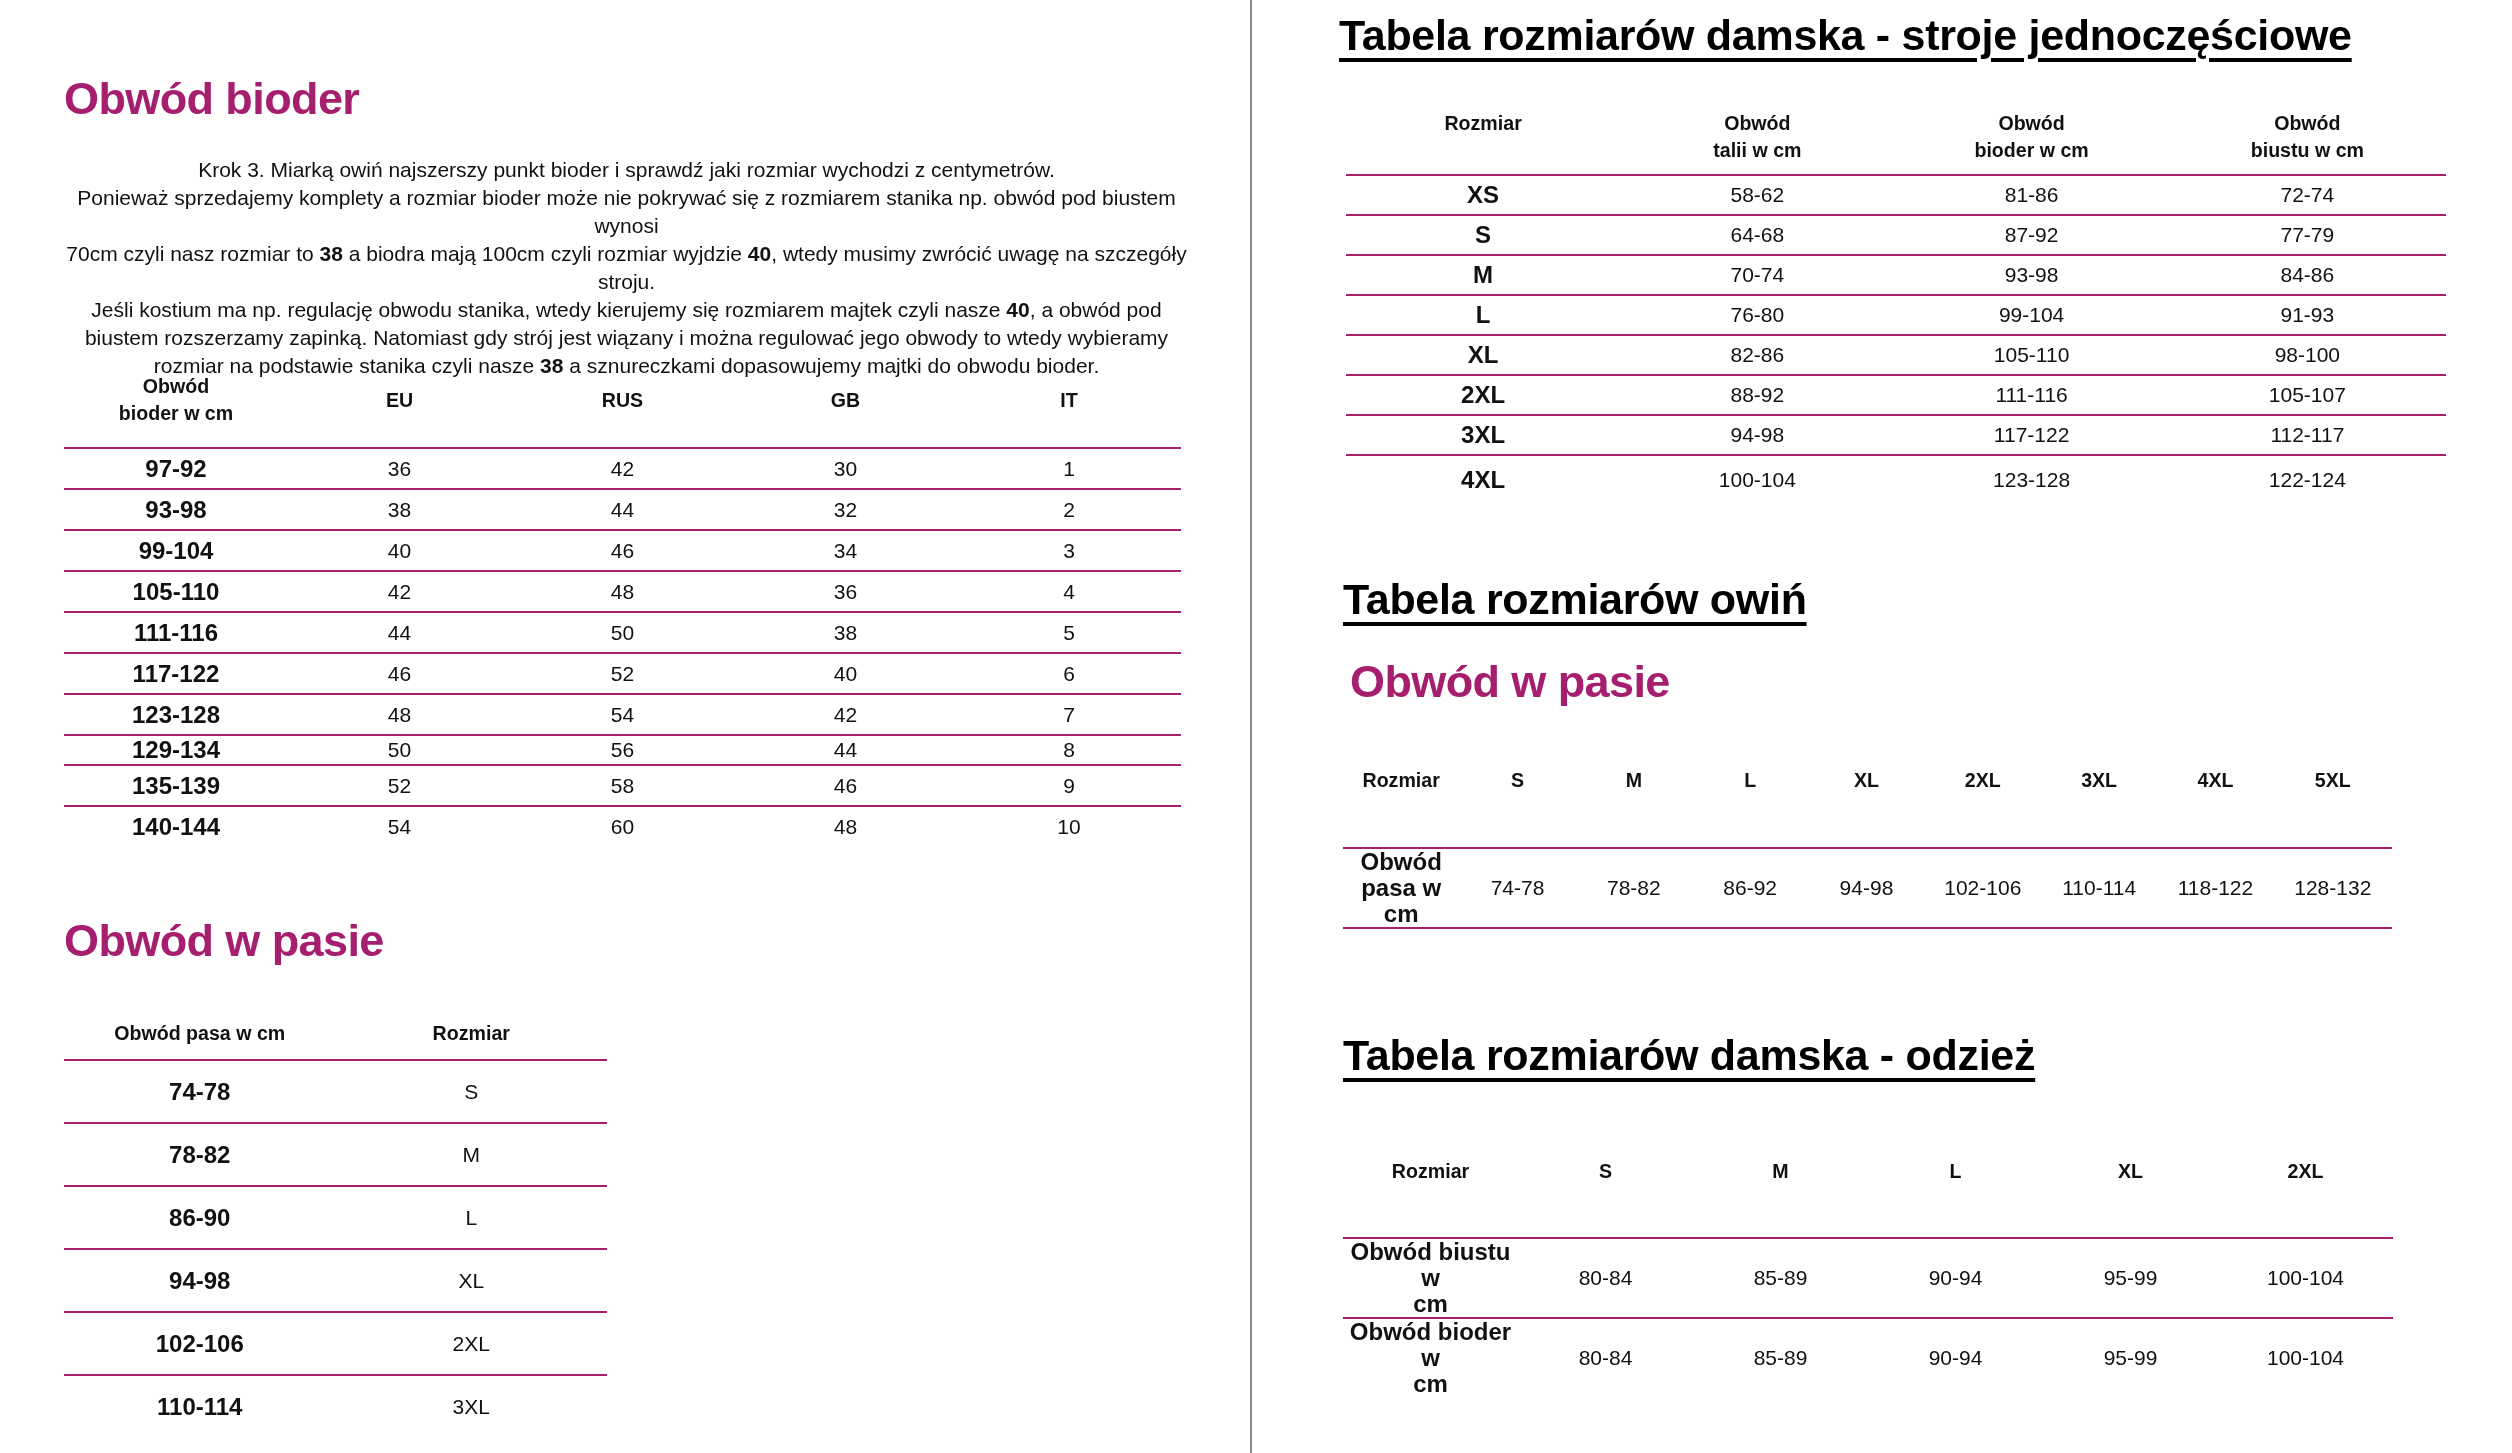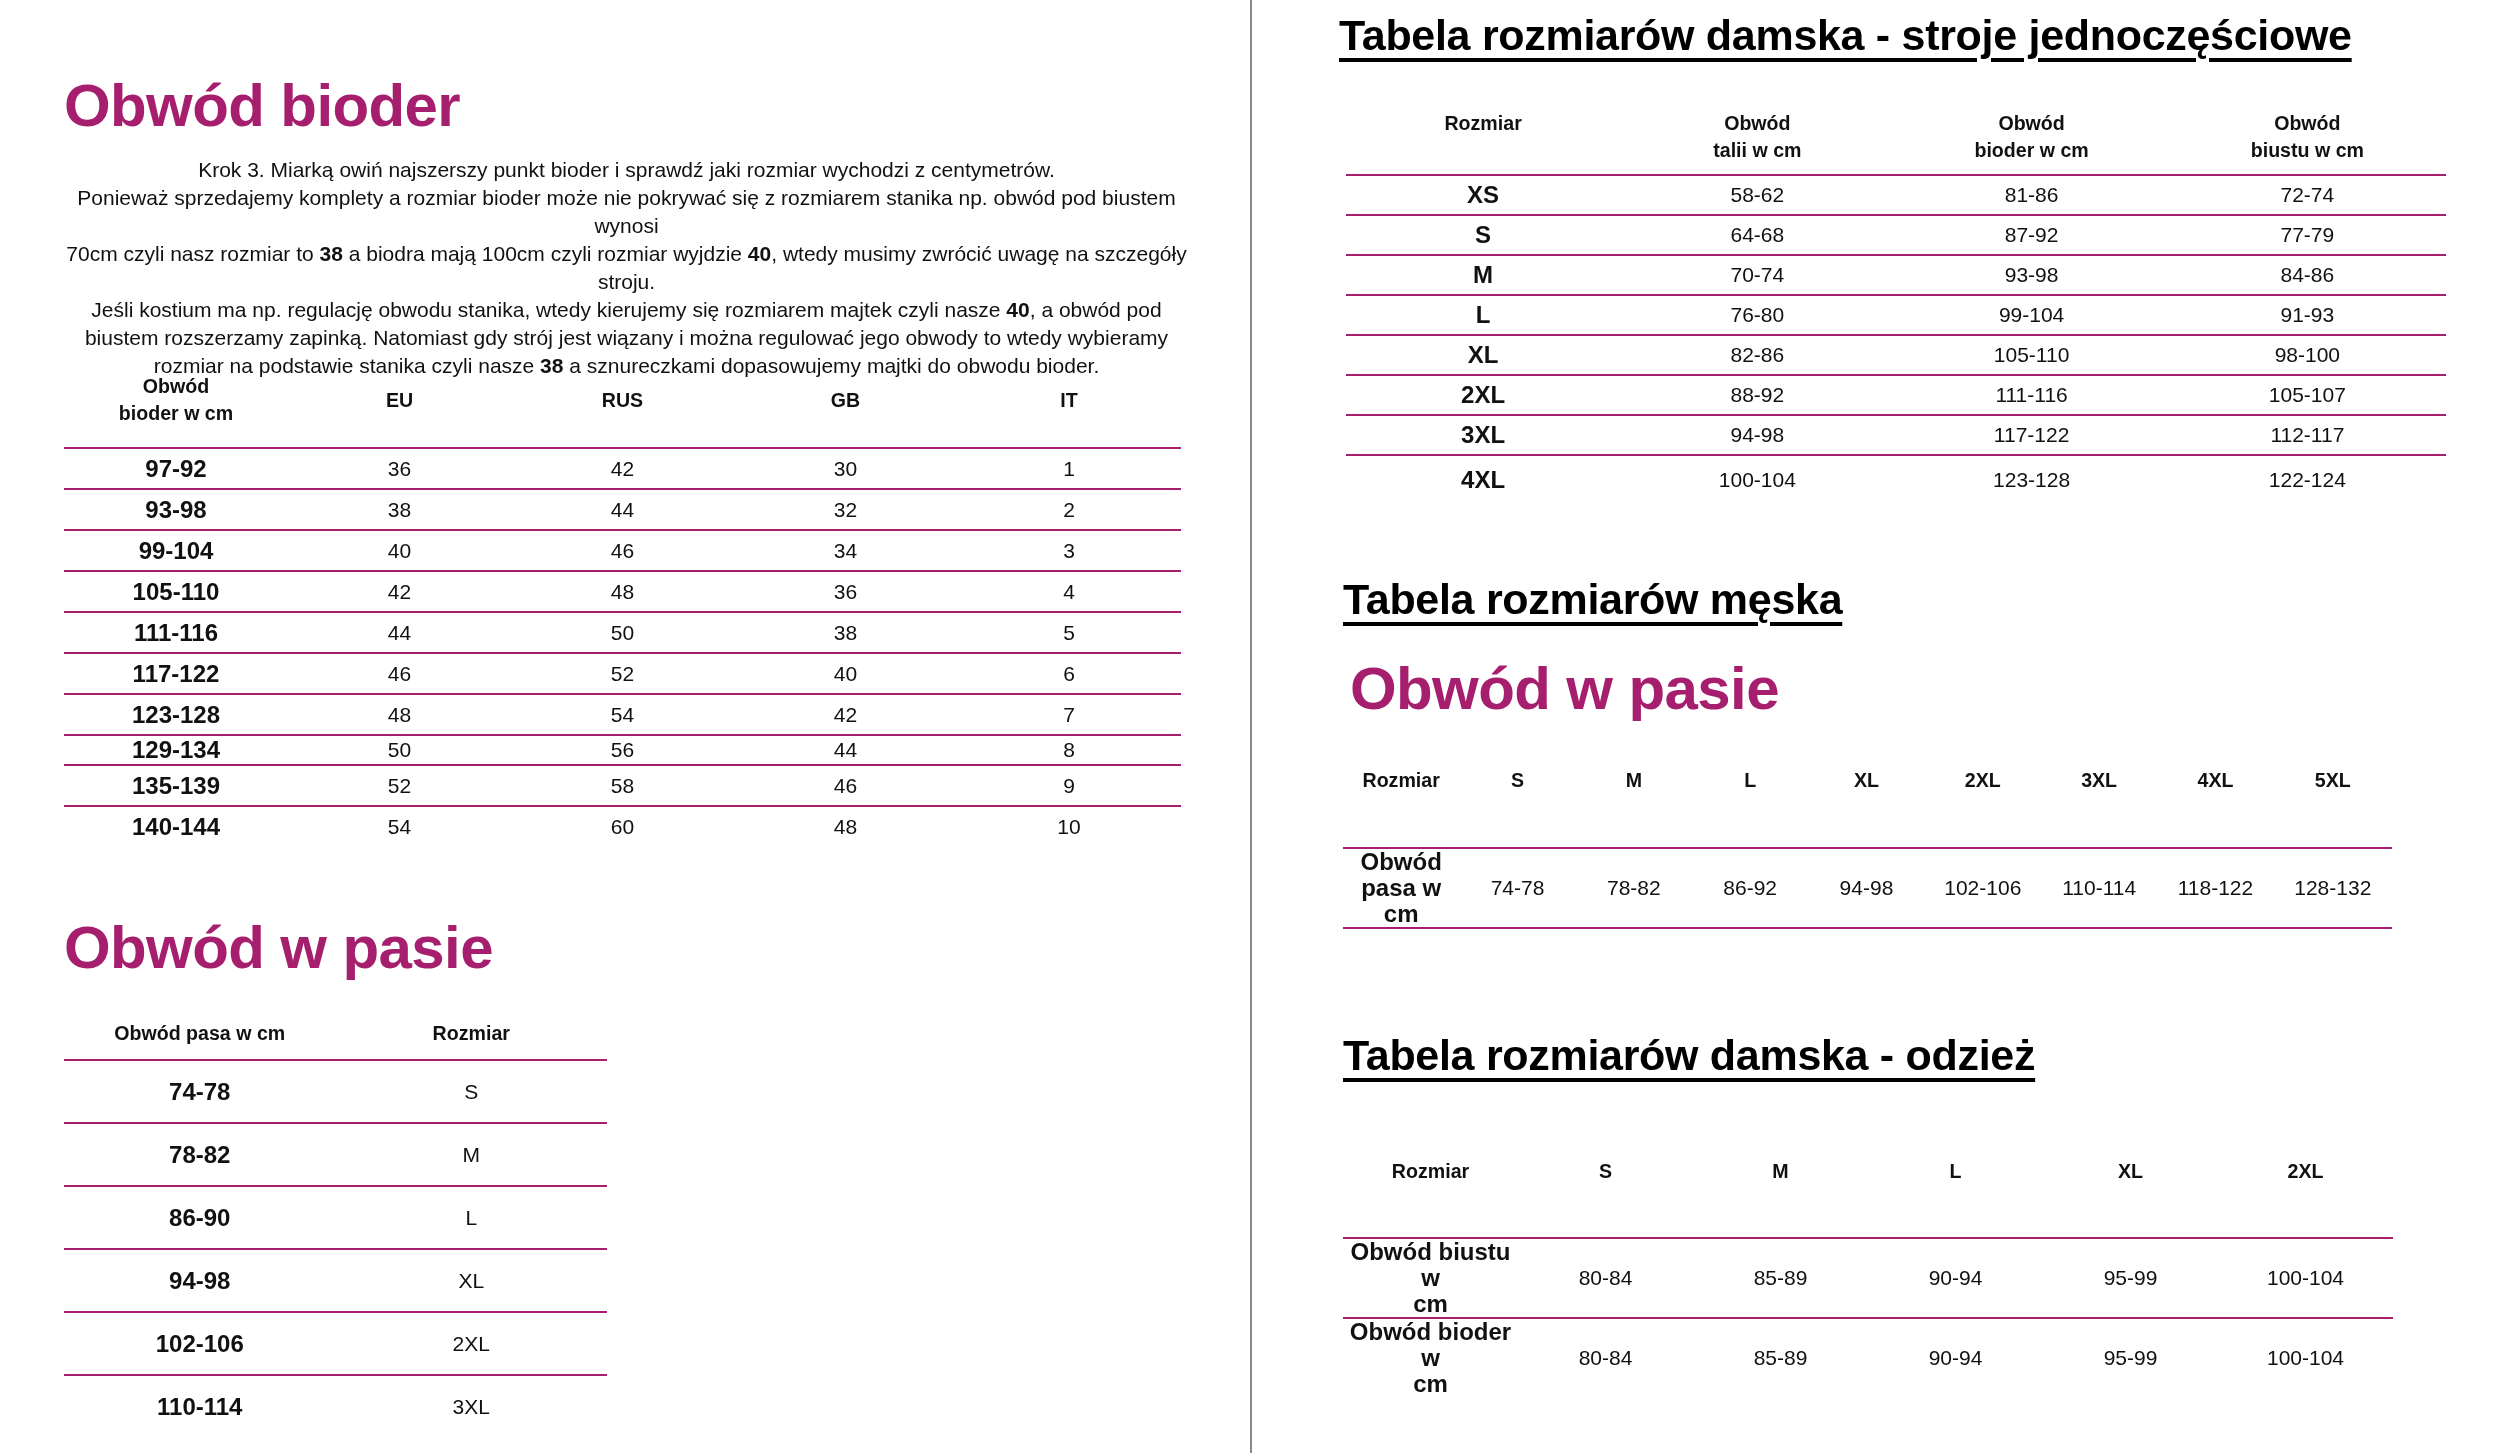--- a/index.html
+++ b/index.html
@@ -1,20 +1,20 @@
 <!DOCTYPE html>
 <html style="font-size:9px"><head>
 <meta charset="utf-8">
 <style>
   html, body { margin:0; padding:0; background:#ffffff; }
   body { width:2512px; height:1454px; position:relative; overflow:hidden;
          font-family:"Liberation Sans", "DejaVu Sans", sans-serif; color:#111; }
   .abs { position:absolute; }
   .divider { position:absolute; left:1250px; top:0; width:2.2px; height:1454px; background:#8a8a8a; }
-  .pink-h { color:#A61F6E; font-weight:700; font-size:60px; letter-spacing:-0.6px; line-height:1; }
+  .pink-h { color:#A61F6E; font-weight:700; font-size:45px; letter-spacing:-0.6px; line-height:1; }
   .black-h { color:#000; font-weight:700; font-size:43px; line-height:1; text-decoration:underline;
              text-decoration-thickness:3.9px; text-underline-offset:7.8px; letter-spacing:-0.3px; }
   .para { position:absolute; left:64px; width:1125px; text-align:center; font-size:21px; line-height:28px; color:#111; }
   .para b { font-weight:700; }
   table.t { position:absolute; border-collapse:collapse; table-layout:fixed; }
   table.t td, table.t th { text-align:center; padding:0; vertical-align:middle; }
   table.t th { font-weight:700; font-size:19.6px; line-height:27px; color:#111; }
   table.t td { font-size:21px; color:#111; }
   table.t td.b { font-weight:700; font-size:24px; }
   table.t tr.row { border-top:2.2px solid #A61F6E; }
@@ -238,21 +238,21 @@
       </tr>
   <tr class="row" style="height:49px;">
         <td class="b">4XL</td>
         <td>100-104</td>
         <td>123-128</td>
         <td>122-124</td>
       </tr>
 </tbody>
   </table>
 
-<div class="abs black-h" style="left:1343px; top:578px;">Tabela rozmiarów męska</div>
+<div class="abs black-h" style="left:1343px; top:578px;">Tabela rozmiarów owiń</div>
 <div class="abs pink-h" style="left:1350px; top:659px;">Obwód w pasie</div>
 
 <table class="t" style="left:1343px; top:756px; width:1049px;">
   <colgroup>
       <col style="width:116px">
       <col style="width:116px">
       <col style="width:116px">
       <col style="width:116px">
       <col style="width:116px">
       <col style="width:116px">

